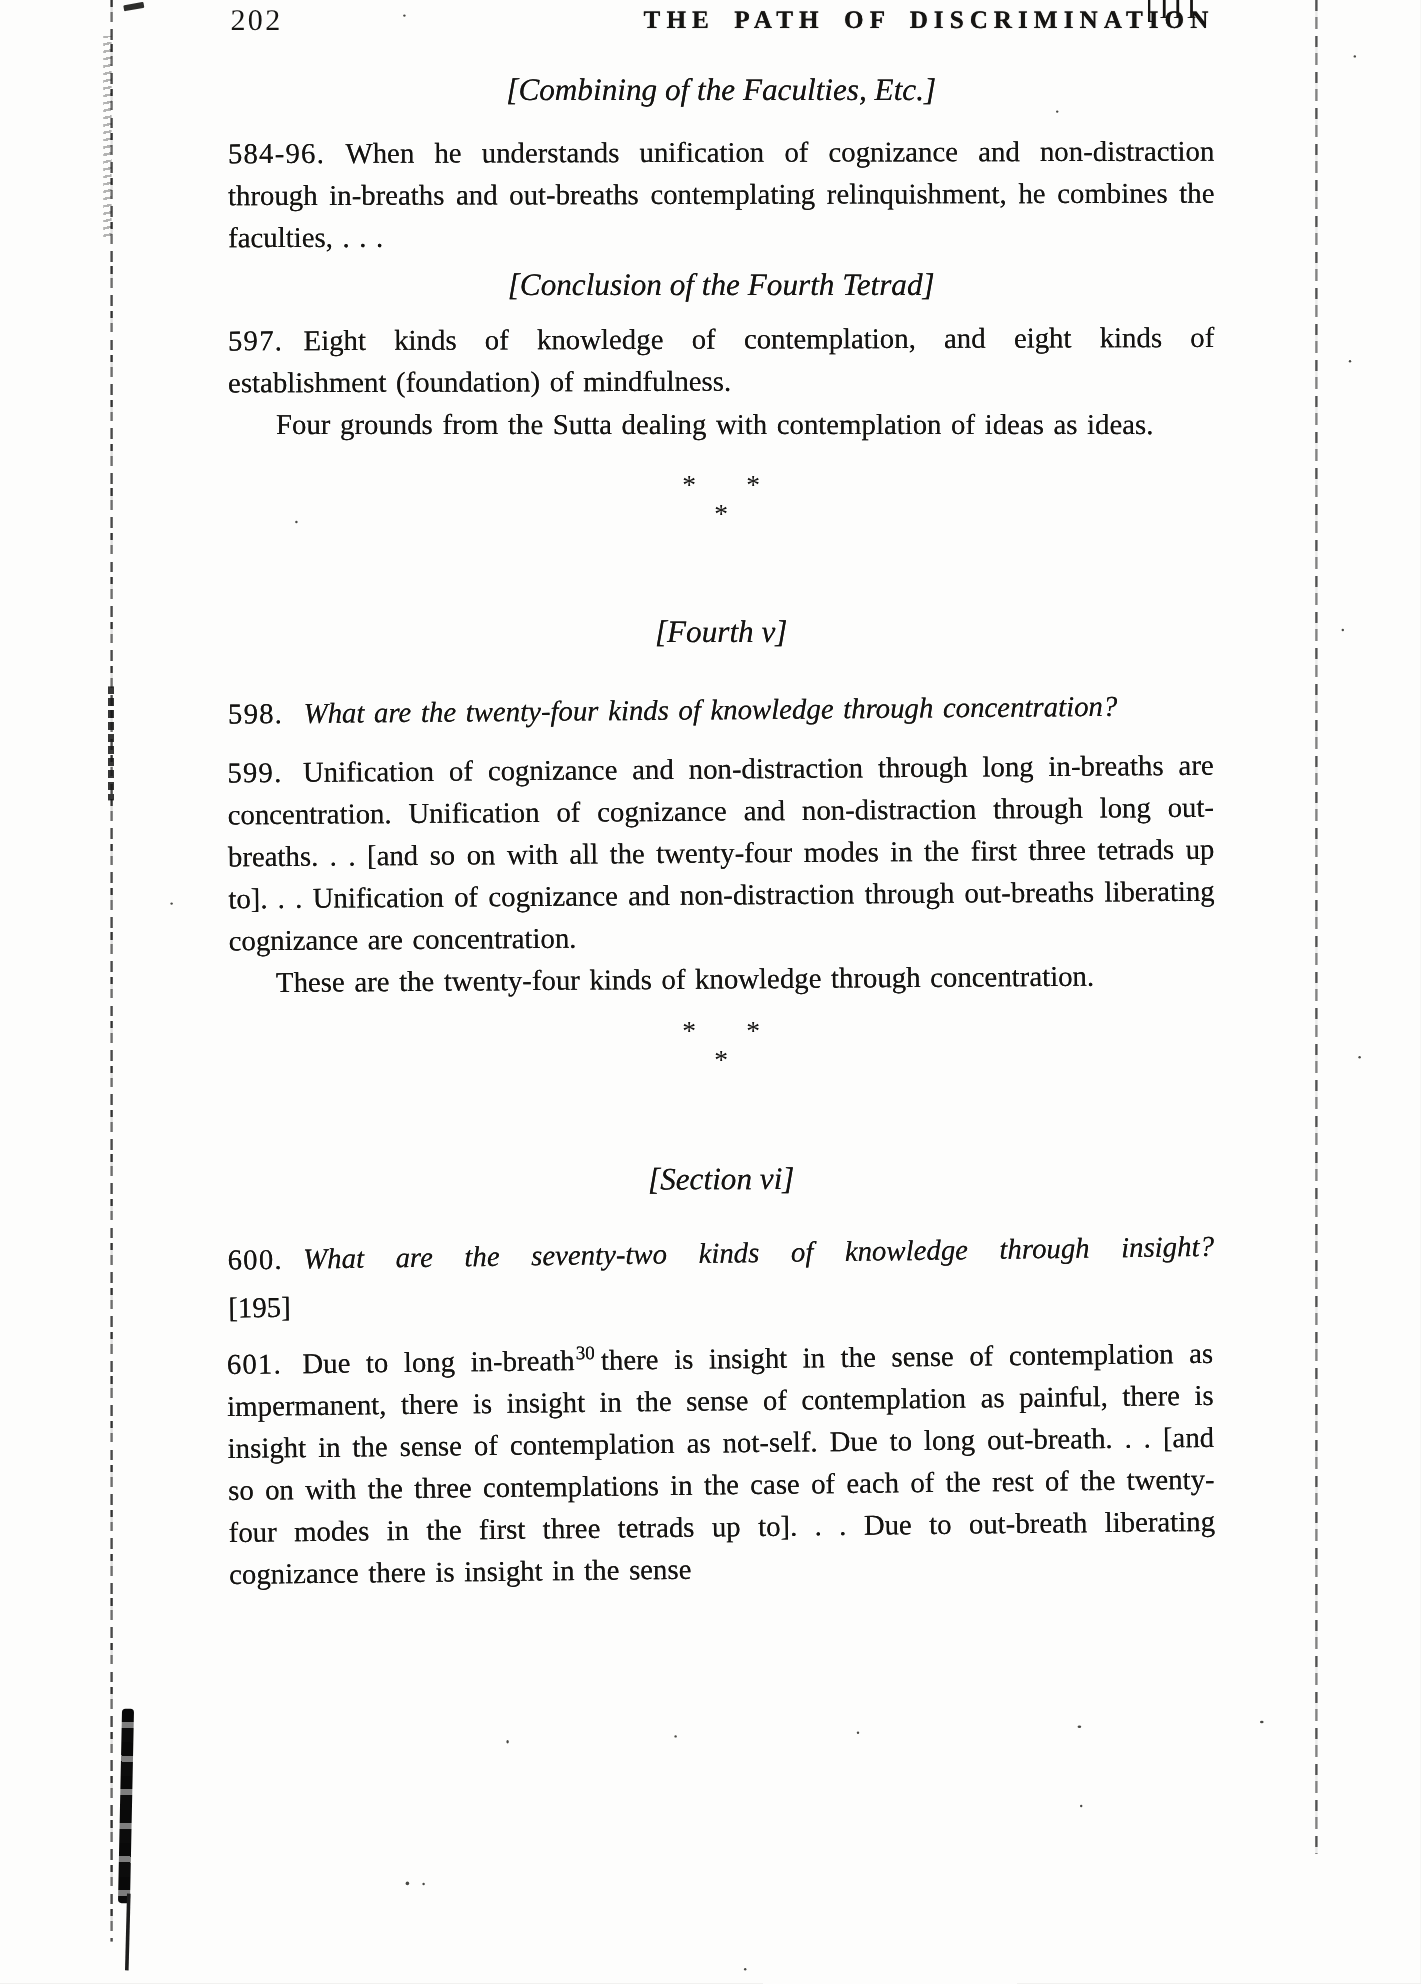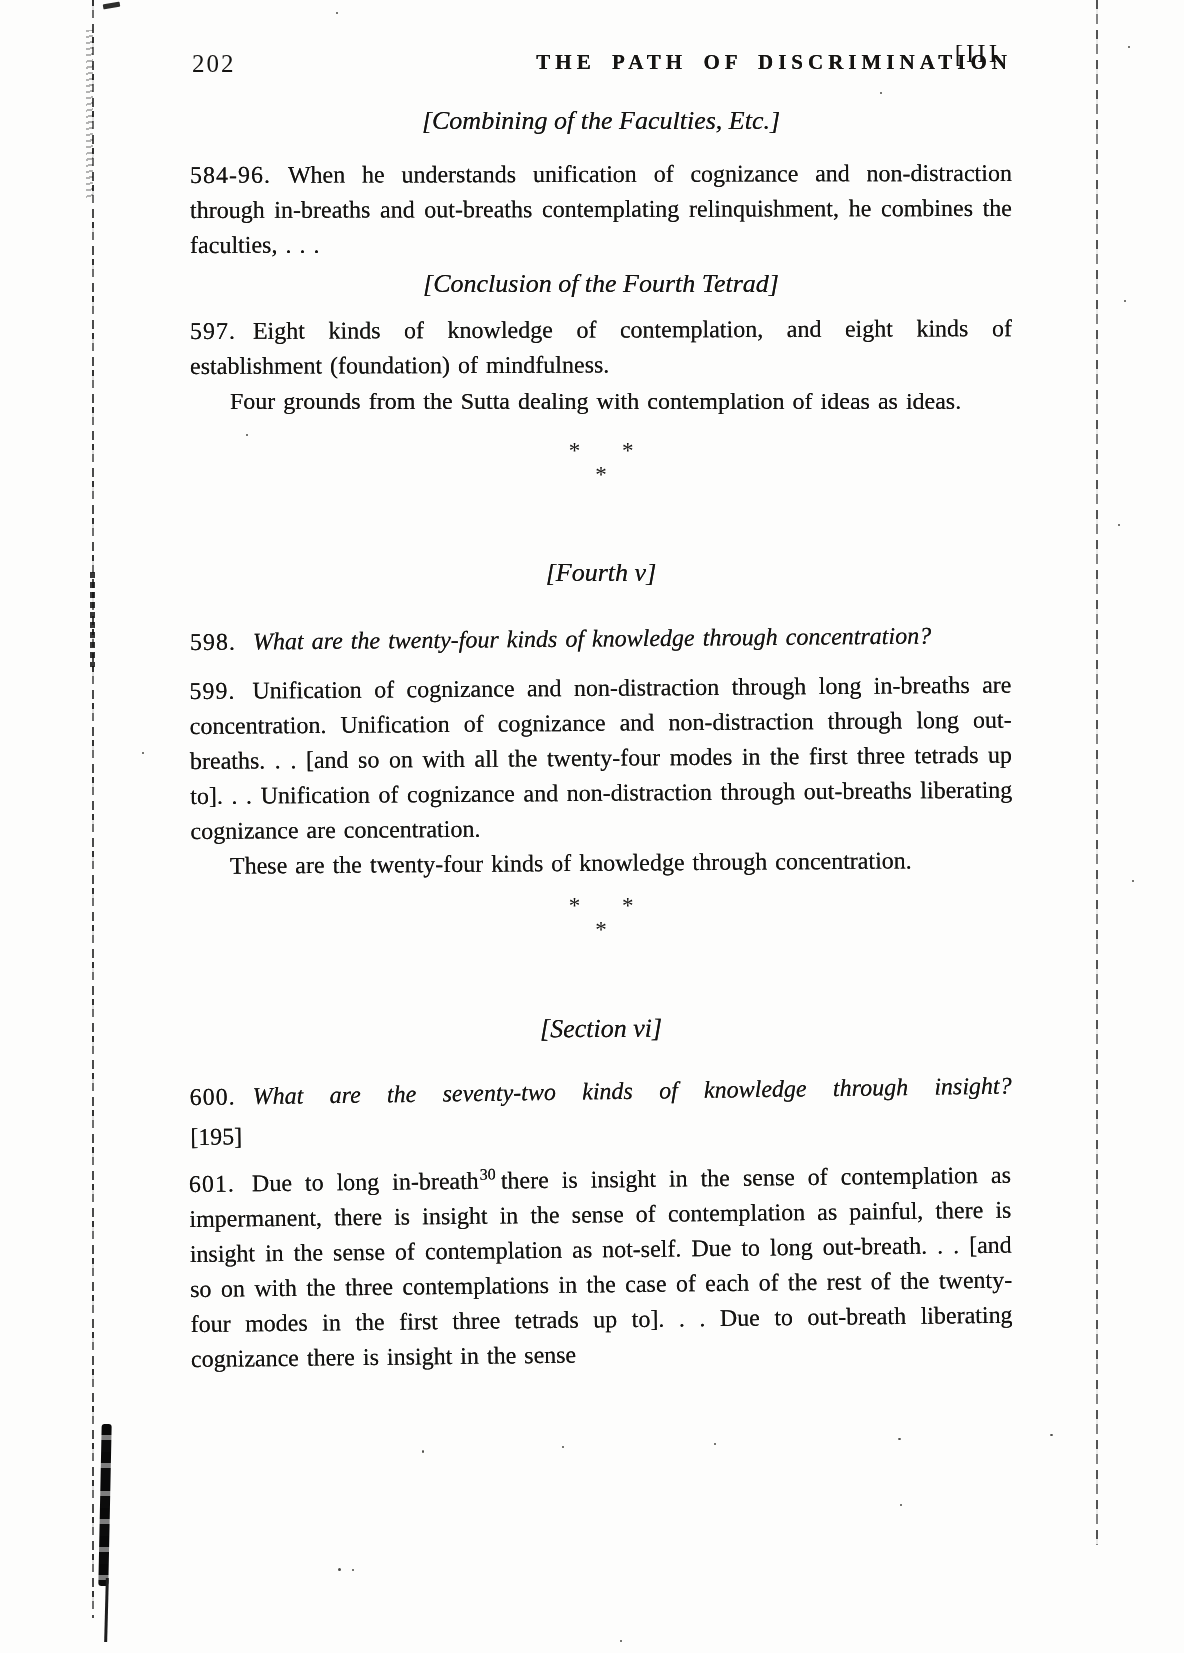--- a/index.html
+++ b/index.html
@@ -9,21 +9,20 @@
     margin:0 auto;
     background:#fdfdfc;
     overflow:hidden;
     font-family:"Liberation Serif","DejaVu Serif",serif;
     color:#151412;
   }
   
   .text-col{
     position:absolute;
     left:190px;top:0;width:822px;
-    padding-top:46px;
   }
   .header-row{
     position:relative;
     height:34px;
     font-size:25px;
   }
   .page-number{
     position:absolute;left:2px;top:4px;
     letter-spacing:2px;
   }

